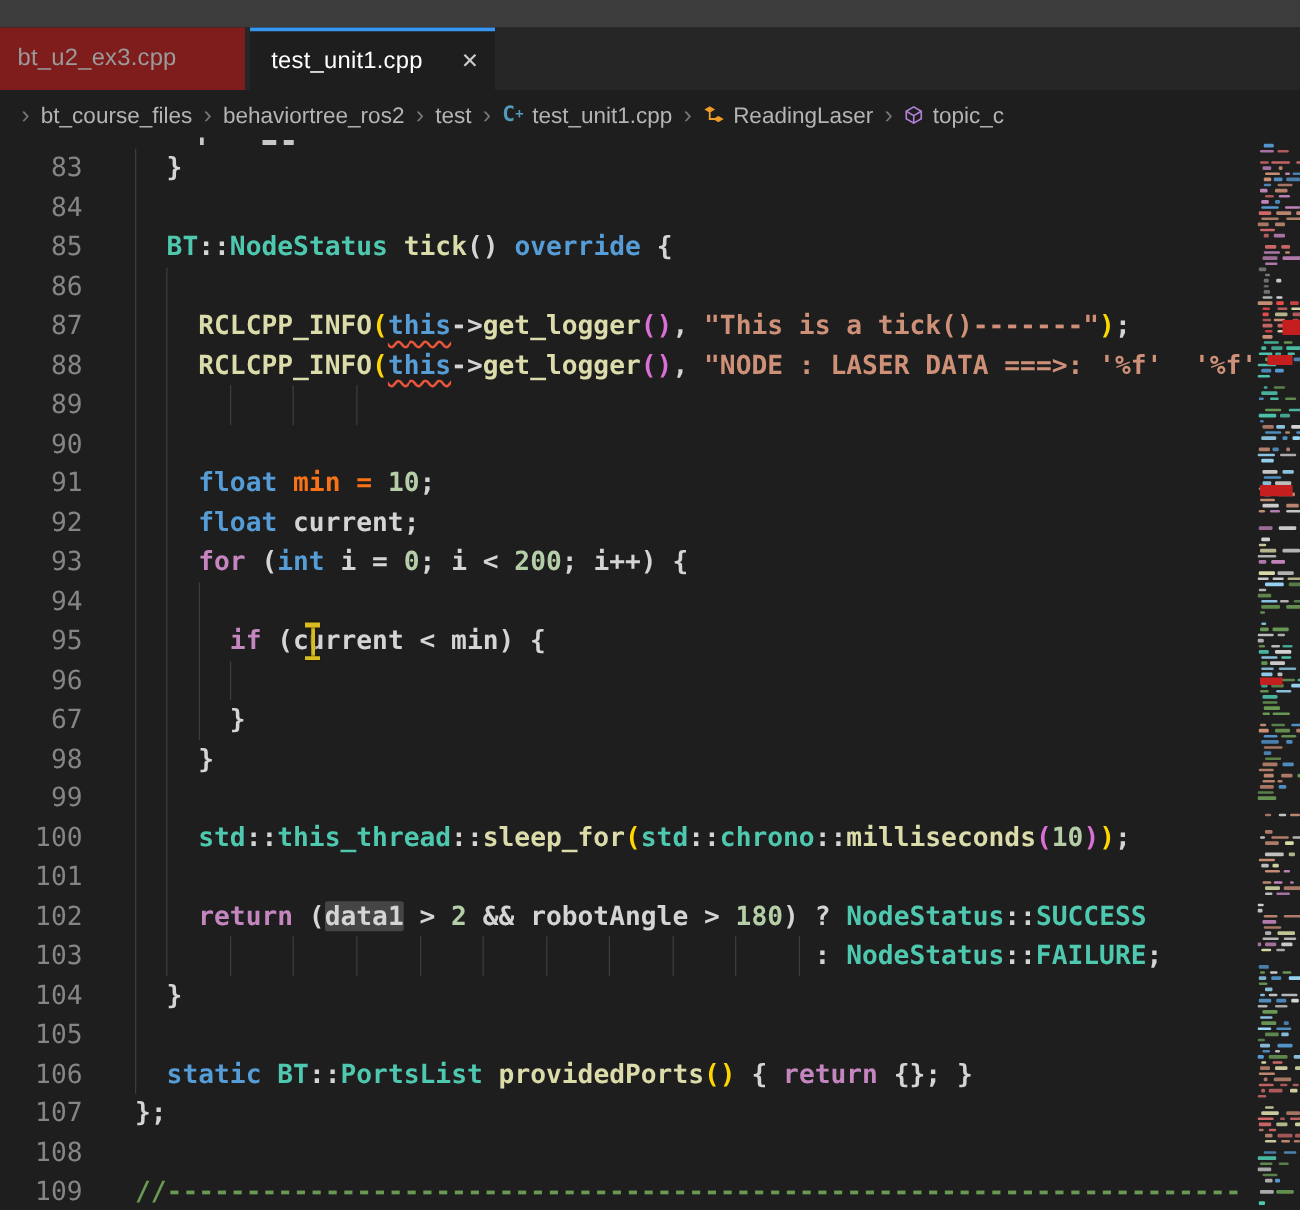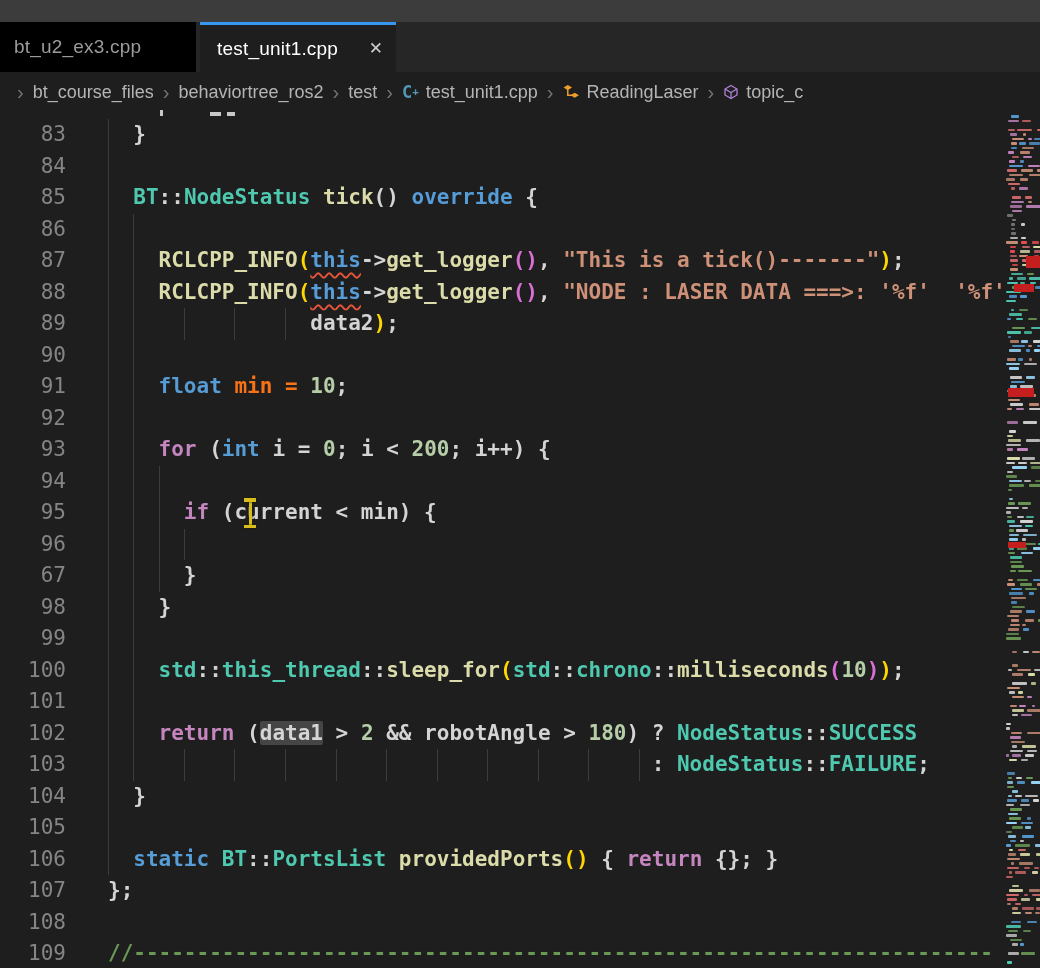--- a/index.html
+++ b/index.html
@@ -1,21 +1,21 @@
 <!DOCTYPE html>
 <html><head>
 <meta charset="utf-8">
 <style>
   html,body{margin:0;padding:0;background:#1e1e1e;}
   .screen{position:relative;width:1040px;height:968px;overflow:hidden;background:#1e1e1e;
           font-family:"Liberation Sans",sans-serif;}
   .top-strip{position:absolute;left:0;top:0;width:1040px;height:22px;background:#3c3c3c;}
   .tabbar{position:absolute;left:0;top:22px;width:1040px;height:50px;background:#262626;}
   .tab{position:absolute;top:0;height:50px;display:flex;align-items:center;box-sizing:border-box;cursor:pointer;}
-  .tab.inactive{left:0;width:196px;background:#000000;color:#9b9b9b;padding-left:14px;}
+  .tab.inactive{left:0;width:196px;background:#7f1d1d;color:#9b9b9b;padding-left:14px;}
   .tab.active{left:200px;width:196px;background:#1e1e1e;color:#ffffff;padding-left:17px;border-top:3px solid #3696f0;}
   .tab-label{font-size:19px;letter-spacing:.2px;}
   .tab-close{margin-left:auto;margin-right:13px;font-size:17px;color:#cccccc;}
   .breadcrumbs{position:absolute;left:0;top:72px;width:1040px;height:40px;background:#1e1e1e;
                display:flex;align-items:center;padding-left:8px;box-sizing:border-box;
                color:#b4b4b4;font-size:18px;white-space:nowrap;overflow:hidden;}
   .bc-chev{color:#767676;font-size:20px;margin:0 9px;line-height:1;}
   .bc-item{display:inline-flex;align-items:center;gap:7px;cursor:pointer;}
   .bc-icon{display:inline-flex;align-items:center;}
   .editor{position:absolute;left:0;top:112px;width:1006px;height:856px;overflow:hidden;
@@ -119,24 +119,24 @@
         <div class="guide" style="left: calc(38ch + 108px); top: 637px; height: 31.5px;"></div>
         <div class="guide" style="left: calc(42ch + 108px); top: 637px; height: 31.5px;"></div>
       </div>
     <div id="code-layer">
         <div class="code-row" style="top: 7px;"><span class="ln">83</span><span class="code"><span style="color: rgb(212, 212, 212);">  }</span></span></div>
         <div class="code-row" style="top: 38.5px;"><span class="ln">84</span><span class="code"></span></div>
         <div class="code-row" style="top: 70px;"><span class="ln">85</span><span class="code"><span style="color: rgb(212, 212, 212);">  </span><span style="color: rgb(78, 201, 176);">BT</span><span style="color: rgb(212, 212, 212);">::</span><span style="color: rgb(78, 201, 176);">NodeStatus</span><span style="color: rgb(212, 212, 212);"> </span><span style="color: rgb(220, 220, 170);">tick</span><span style="color: rgb(212, 212, 212);">()</span><span style="color: rgb(212, 212, 212);"> </span><span style="color: rgb(86, 156, 214);">override</span><span style="color: rgb(212, 212, 212);"> {</span></span></div>
         <div class="code-row" style="top: 101.5px;"><span class="ln">86</span><span class="code"></span></div>
         <div class="code-row" style="top: 133px;"><span class="ln">87</span><span class="code"><span style="color: rgb(212, 212, 212);">    </span><span style="color: rgb(220, 220, 170);">RCLCPP_INFO</span><span style="color: rgb(255, 215, 0);">(</span><span class="sq" style="color: rgb(86, 156, 214);">this</span><span style="color: rgb(212, 212, 212);">-&gt;</span><span style="color: rgb(220, 220, 170);">get_logger</span><span style="color: rgb(218, 112, 214);">()</span><span style="color: rgb(212, 212, 212);">, </span><span style="color: rgb(206, 145, 120);">"This is a tick()-------"</span><span style="color: rgb(255, 215, 0);">)</span><span style="color: rgb(212, 212, 212);">;</span></span></div>
         <div class="code-row" style="top: 164.5px;"><span class="ln">88</span><span class="code"><span style="color: rgb(212, 212, 212);">    </span><span style="color: rgb(220, 220, 170);">RCLCPP_INFO</span><span style="color: rgb(255, 215, 0);">(</span><span class="sq" style="color: rgb(86, 156, 214);">this</span><span style="color: rgb(212, 212, 212);">-&gt;</span><span style="color: rgb(220, 220, 170);">get_logger</span><span style="color: rgb(218, 112, 214);">()</span><span style="color: rgb(212, 212, 212);">, </span><span style="color: rgb(206, 145, 120);">"NODE : LASER DATA ===&gt;: '%f'  '%f'</span></span></div>
-        <div class="code-row" style="top: 196px;"><span class="ln">89</span><span class="code"><span style="color: rgb(212, 212, 212);">                </span><span style="color: rgb(212, 212, 212);">data2</span><span style="color: rgb(255, 215, 0);">)</span><span style="color: rgb(212, 212, 212);">;</span></span></div>
+        <div class="code-row" style="top: 196px;"><span class="ln">89</span></div>
         <div class="code-row" style="top: 227.5px;"><span class="ln">90</span><span class="code"></span></div>
         <div class="code-row" style="top: 259px;"><span class="ln">91</span><span class="code"><span style="color: rgb(212, 212, 212);">    </span><span style="color: rgb(86, 156, 214);">float</span><span style="color: #f97316;"> min = </span><span style="color: rgb(181, 206, 168);">10</span><span style="color: rgb(212, 212, 212);">;</span></span></div>
-        <div class="code-row" style="top: 290.5px;"><span class="ln">92</span></div>
+        <div class="code-row" style="top: 290.5px;"><span class="ln">92</span><span class="code"><span style="color: rgb(212, 212, 212);">    </span><span style="color: rgb(86, 156, 214);">float</span><span style="color: rgb(212, 212, 212);"> current;</span></span></div>
         <div class="code-row" style="top: 322px;"><span class="ln">93</span><span class="code"><span style="color: rgb(212, 212, 212);">    </span><span style="color: rgb(197, 134, 192);">for</span><span style="color: rgb(212, 212, 212);"> (</span><span style="color: rgb(86, 156, 214);">int</span><span style="color: rgb(212, 212, 212);"> i = </span><span style="color: rgb(181, 206, 168);">0</span><span style="color: rgb(212, 212, 212);">; i &lt; </span><span style="color: rgb(181, 206, 168);">200</span><span style="color: rgb(212, 212, 212);">; i++) {</span></span></div>
         <div class="code-row" style="top: 353.5px;"><span class="ln">94</span></div>
         <div class="code-row" style="top: 385px;"><span class="ln">95</span><span class="code"><span style="color: rgb(212, 212, 212);">      </span><span style="color: rgb(197, 134, 192);">if</span><span style="color: rgb(212, 212, 212);"> (current &lt; min) {</span></span></div>
         <div class="code-row" style="top: 416.5px;"><span class="ln">96</span></div>
         <div class="code-row" style="top: 448px;"><span class="ln">67</span><span class="code"><span style="color: rgb(212, 212, 212);">      }</span></span></div>
         <div class="code-row" style="top: 479.5px;"><span class="ln">98</span><span class="code"><span style="color: rgb(212, 212, 212);">    }</span></span></div>
         <div class="code-row" style="top: 511px;"><span class="ln">99</span><span class="code"></span></div>
         <div class="code-row" style="top: 542.5px;"><span class="ln">100</span><span class="code"><span style="color: rgb(212, 212, 212);">    </span><span style="color: rgb(78, 201, 176);">std</span><span style="color: rgb(212, 212, 212);">::</span><span style="color: rgb(78, 201, 176);">this_thread</span><span style="color: rgb(212, 212, 212);">::</span><span style="color: rgb(220, 220, 170);">sleep_for</span><span style="color: rgb(255, 215, 0);">(</span><span style="color: rgb(78, 201, 176);">std</span><span style="color: rgb(212, 212, 212);">::</span><span style="color: rgb(78, 201, 176);">chrono</span><span style="color: rgb(212, 212, 212);">::</span><span style="color: rgb(220, 220, 170);">milliseconds</span><span style="color: rgb(218, 112, 214);">(</span><span style="color: rgb(181, 206, 168);">10</span><span style="color: rgb(218, 112, 214);">)</span><span style="color: rgb(255, 215, 0);">)</span><span style="color: rgb(212, 212, 212);">;</span></span></div>
         <div class="code-row" style="top: 574px;"><span class="ln">101</span><span class="code"></span></div>
         <div class="code-row" style="top: 605.5px;"><span class="ln">102</span><span class="code"><span style="color: rgb(212, 212, 212);">    </span><span style="color: rgb(197, 134, 192);">return</span><span style="color: rgb(212, 212, 212);"> (</span><span style="color: rgb(212, 212, 212); background: rgba(94, 94, 94, 0.62); border-radius: 2px;">data1</span><span style="color: rgb(212, 212, 212);"> &gt; </span><span style="color: rgb(181, 206, 168);">2</span><span style="color: rgb(212, 212, 212);"> &amp;&amp; robotAngle &gt; </span><span style="color: rgb(181, 206, 168);">180</span><span style="color: rgb(212, 212, 212);">) ? </span><span style="color: rgb(78, 201, 176);">NodeStatus</span><span style="color: rgb(212, 212, 212);">::</span><span style="color: rgb(78, 201, 176);">SUCCESS</span></span></div>

